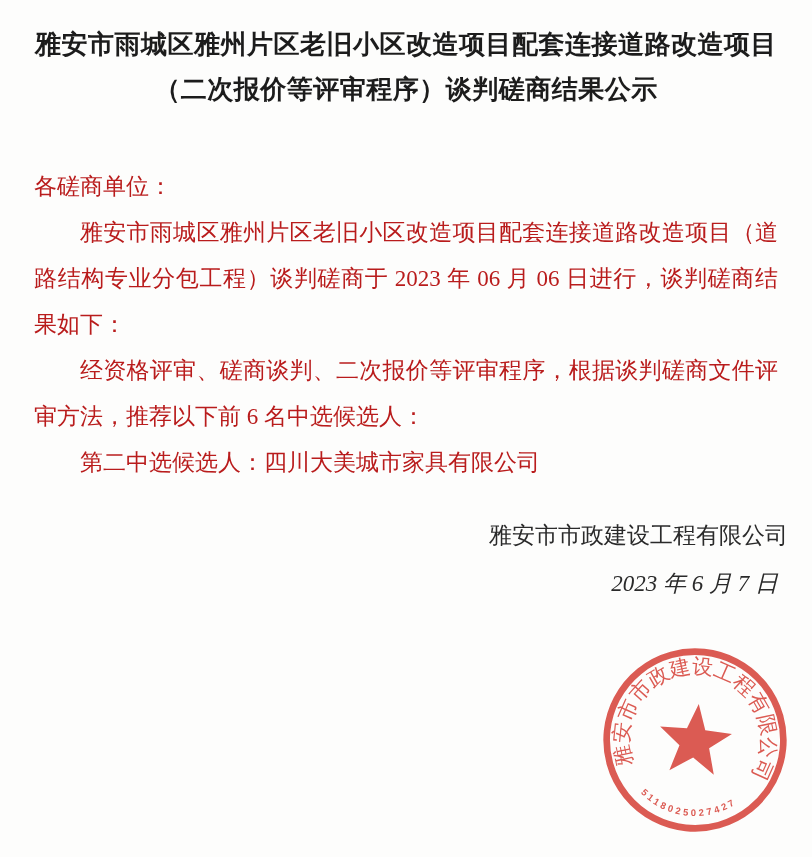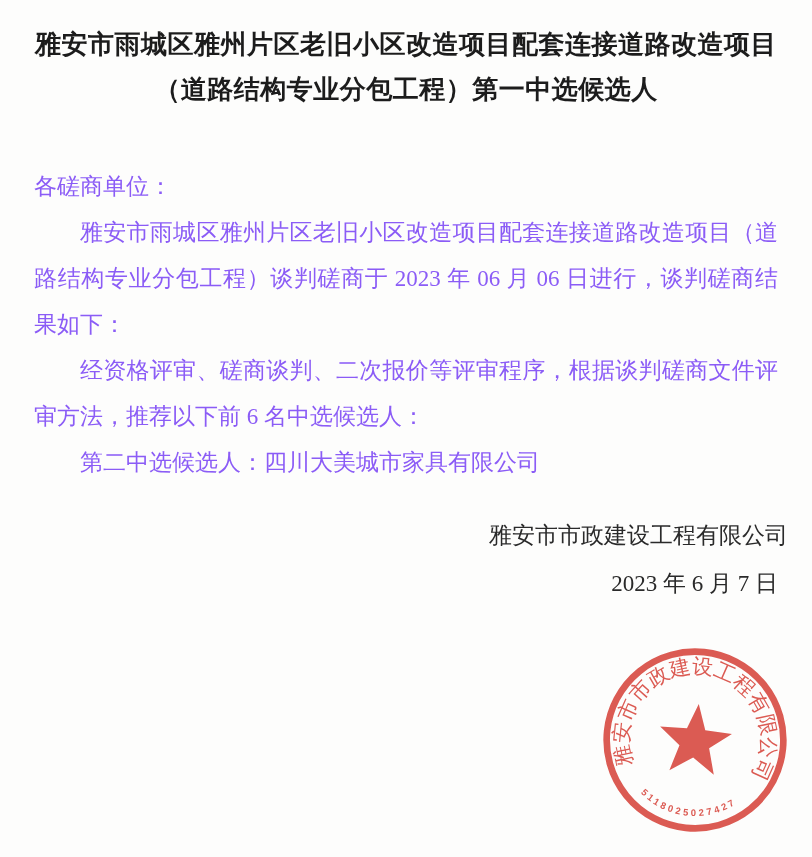--- a/index.html
+++ b/index.html
@@ -23,54 +23,54 @@
     line-height: 45px;
     color: #1c1c1c;
     letter-spacing: 0.5px;
   }
   .body-block {
     margin-top: 52px;
     padding: 0 34px;
     font-size: 23px;
     line-height: 46px;
     text-align: justify;
-    color: #8b5cf6;
+    color: #b91c1c;
   }
   .para { text-indent: 2em; }
   .salutation { text-indent: 0; }
   .signature-block {
     margin-top: 26px;
     padding-right: 24px;
     text-align: right;
     font-size: 23px;
     line-height: 48px;
     color: #2a2a2a;
   }
-  .signature-date { padding-right: 10px; }
+  .signature-date { padding-right: 10px; font-style: italic; }
   .seal {
     position: absolute;
     left: 600px;
     top: 645px;
     width: 190px;
     height: 190px;
     transform: rotate(6deg);
     mix-blend-mode: multiply;
     opacity: 0.88;
     pointer-events: none;
   }
   .seal svg { width: 100%; height: 100%; }
 </style>
 </head>
 <body>
 
 <div class="page">
 
   <div class="title-block">
     <div>雅安市雨城区雅州片区老旧小区改造项目配套连接道路改造项目</div>
-    <div>（道路结构专业分包工程）第一中选候选人</div>
+    <div>（二次报价等评审程序）谈判磋商结果公示</div>
   </div>
 
   <div class="body-block">
     <div class="para salutation">各磋商单位：</div>
     <div class="para">雅安市雨城区雅州片区老旧小区改造项目配套连接道路改造项目（道路结构专业分包工程）谈判磋商于 2023 年 06 月 06 日进行，谈判磋商结果如下：</div>
     <div class="para">经资格评审、磋商谈判、二次报价等评审程序，根据谈判磋商文件评审方法，推荐以下前 6 名中选候选人：</div>
     <div class="para">第二中选候选人：四川大美城市家具有限公司</div>
   </div>
 
   <div class="signature-block">

